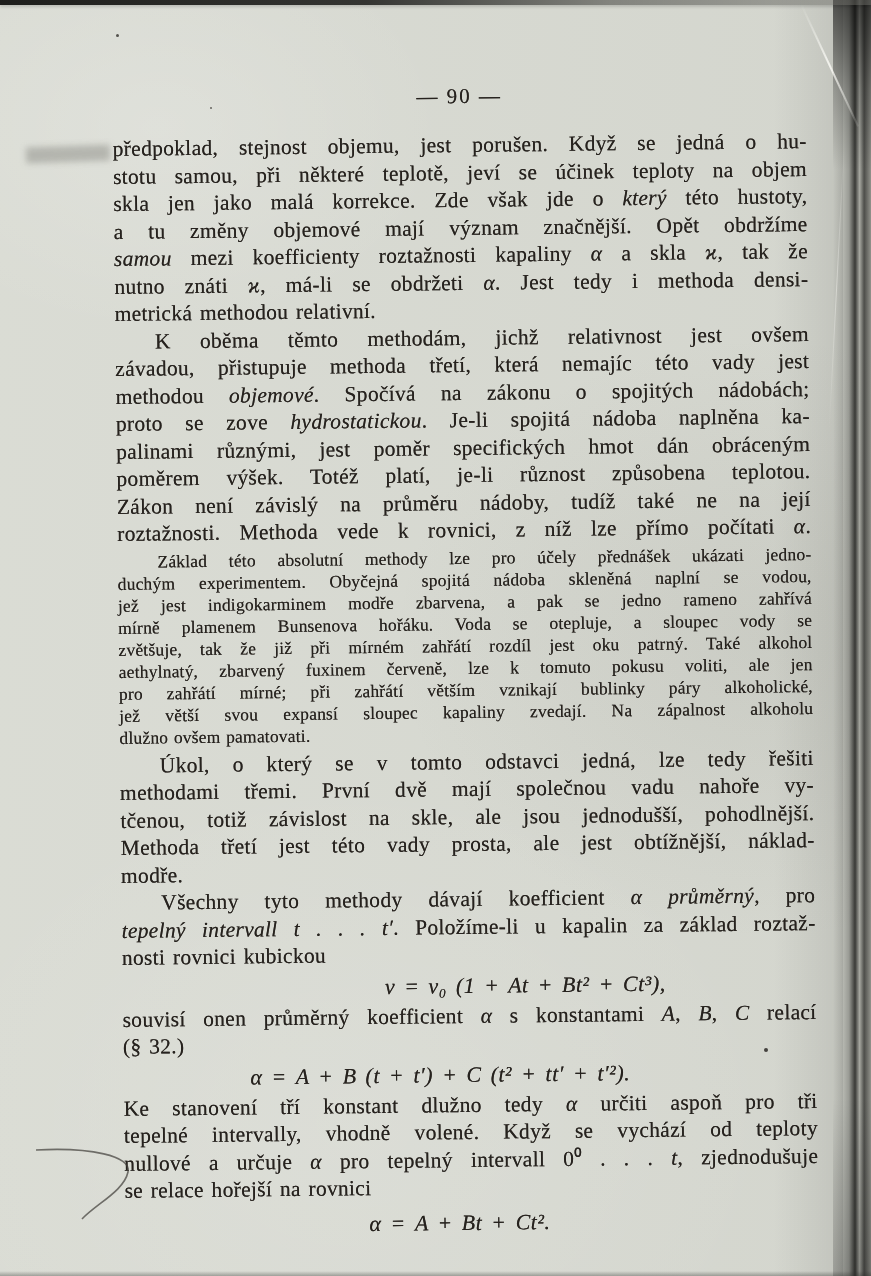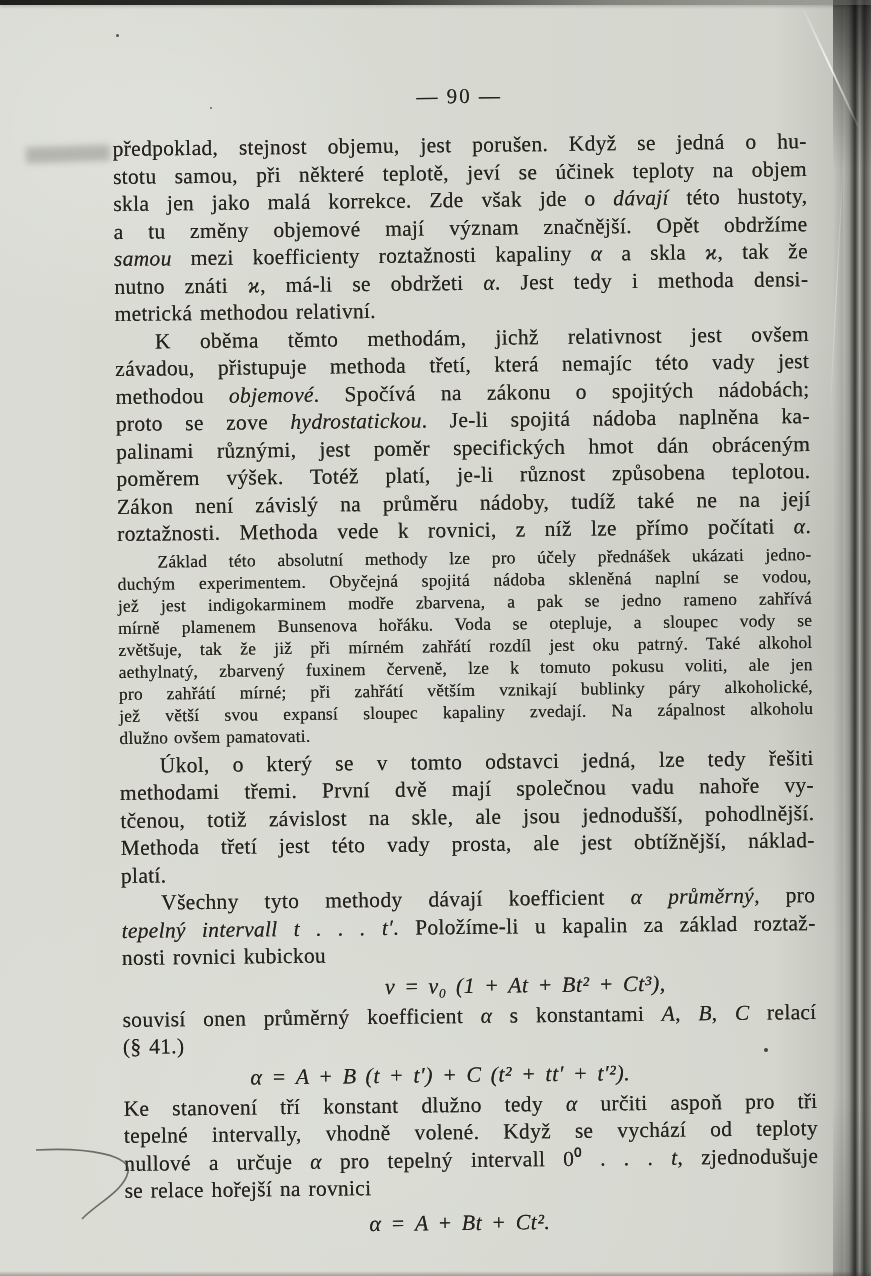--- a/index.html
+++ b/index.html
@@ -102,21 +102,21 @@
 <div class="page">
   <div class="texture"></div>
   <div class="smudge"></div>
 
   <div class="textblock">
     <div class="pagenum">— 90 —</div>
 
   <div class="block-0 para">
         <div class="line"><span>předpoklad, stejnost objemu, jest porušen. Když se jedná o hu-</span></div>
         <div class="line"><span>stotu samou, při některé teplotě, jeví se účinek teploty na objem</span></div>
-        <div class="line"><span>skla jen jako malá korrekce. Zde však jde o </span><span class="it">dávají</span><span> této hustoty,</span></div>
+        <div class="line"><span>skla jen jako malá korrekce. Zde však jde o </span><span class="it">který</span><span> této hustoty,</span></div>
         <div class="line"><span>a tu změny objemové mají význam značnější. Opět obdržíme</span></div>
         <div class="line"><span class="it">samou</span><span> mezi koefficienty roztažnosti kapaliny </span><span class="it">α</span><span> a skla </span><span class="it">ϰ</span><span>, tak že</span></div>
         <div class="line"><span>nutno znáti </span><span class="it">ϰ</span><span>, má-li se obdržeti </span><span class="it">α</span><span>. Jest tedy i methoda densi-</span></div>
         <div class="line end"><span>metrická methodou relativní.</span></div>
       </div>
       <div class="block-1 para">
         <div class="line indent"><span>K oběma těmto methodám, jichž relativnost jest ovšem</span></div>
         <div class="line"><span>závadou, přistupuje methoda třetí, která nemajíc této vady jest</span></div>
         <div class="line"><span>methodou </span><span class="it">objemové</span><span>. Spočívá na zákonu o spojitých nádobách;</span></div>
         <div class="line"><span>proto se zove </span><span class="it">hydrostatickou</span><span>. Je-li spojitá nádoba naplněna ka-</span></div>
@@ -134,31 +134,31 @@
         <div class="line"><span>aethylnatý, zbarvený fuxinem červeně, lze k tomuto pokusu voliti, ale jen</span></div>
         <div class="line"><span>pro zahřátí mírné; při zahřátí větším vznikají bublinky páry alkoholické,</span></div>
         <div class="line"><span>jež větší svou expansí sloupec kapaliny zvedají. Na zápalnost alkoholu</span></div>
         <div class="line end"><span>dlužno ovšem pamatovati.</span></div>
       </div>
       <div class="block-3 para">
         <div class="line indent"><span>Úkol, o který se v tomto odstavci jedná, lze tedy řešiti</span></div>
         <div class="line"><span>methodami třemi. První dvě mají společnou vadu nahoře vy-</span></div>
         <div class="line"><span>tčenou, totiž závislost na skle, ale jsou jednodušší, pohodlnější.</span></div>
         <div class="line"><span>Methoda třetí jest této vady prosta, ale jest obtížnější, náklad-</span></div>
-        <div class="line end"><span>platí.</span></div>
+        <div class="line end"><span>modře.</span></div>
       </div>
       <div class="block-4 para">
         <div class="line indent"><span>Všechny tyto methody dávají koefficient </span><span class="it">α průměrný,</span><span> pro</span></div>
         <div class="line"><span class="it">tepelný intervall t . . . t′</span><span>. Položíme-li u kapalin za základ roztaž-</span></div>
         <div class="line end"><span>nosti rovnici kubickou</span></div>
       </div>
       <div class="block-5 formula">v = v₀ (1 + At + Bt² + Ct³),</div>
       <div class="block-6 para">
         <div class="line"><span>souvisí onen průměrný koefficient </span><span class="it">α</span><span> s konstantami </span><span class="it">A</span><span>, </span><span class="it">B</span><span>, </span><span class="it">C</span><span> relací</span></div>
-        <div class="line end"><span>(§ 41.)</span></div>
+        <div class="line end"><span>(§ 32.)</span></div>
       </div>
       <div class="block-7 formula">α = A + B (t + t′) + C (t² + tt′ + t′²).</div>
       <div class="block-8 para">
         <div class="line"><span>Ke stanovení tří konstant dlužno tedy </span><span class="it">α</span><span> určiti aspoň pro tři</span></div>
         <div class="line"><span>tepelné intervally, vhodně volené. Když se vychází od teploty</span></div>
         <div class="line"><span>nullové a určuje </span><span class="it">α</span><span> pro tepelný intervall 0⁰ . . . </span><span class="it">t</span><span>, zjednodušuje</span></div>
         <div class="line end"><span>se relace hořejší na rovnici</span></div>
       </div>
       <div class="block-9 formula">α = A + Bt + Ct².</div>
     </div>

